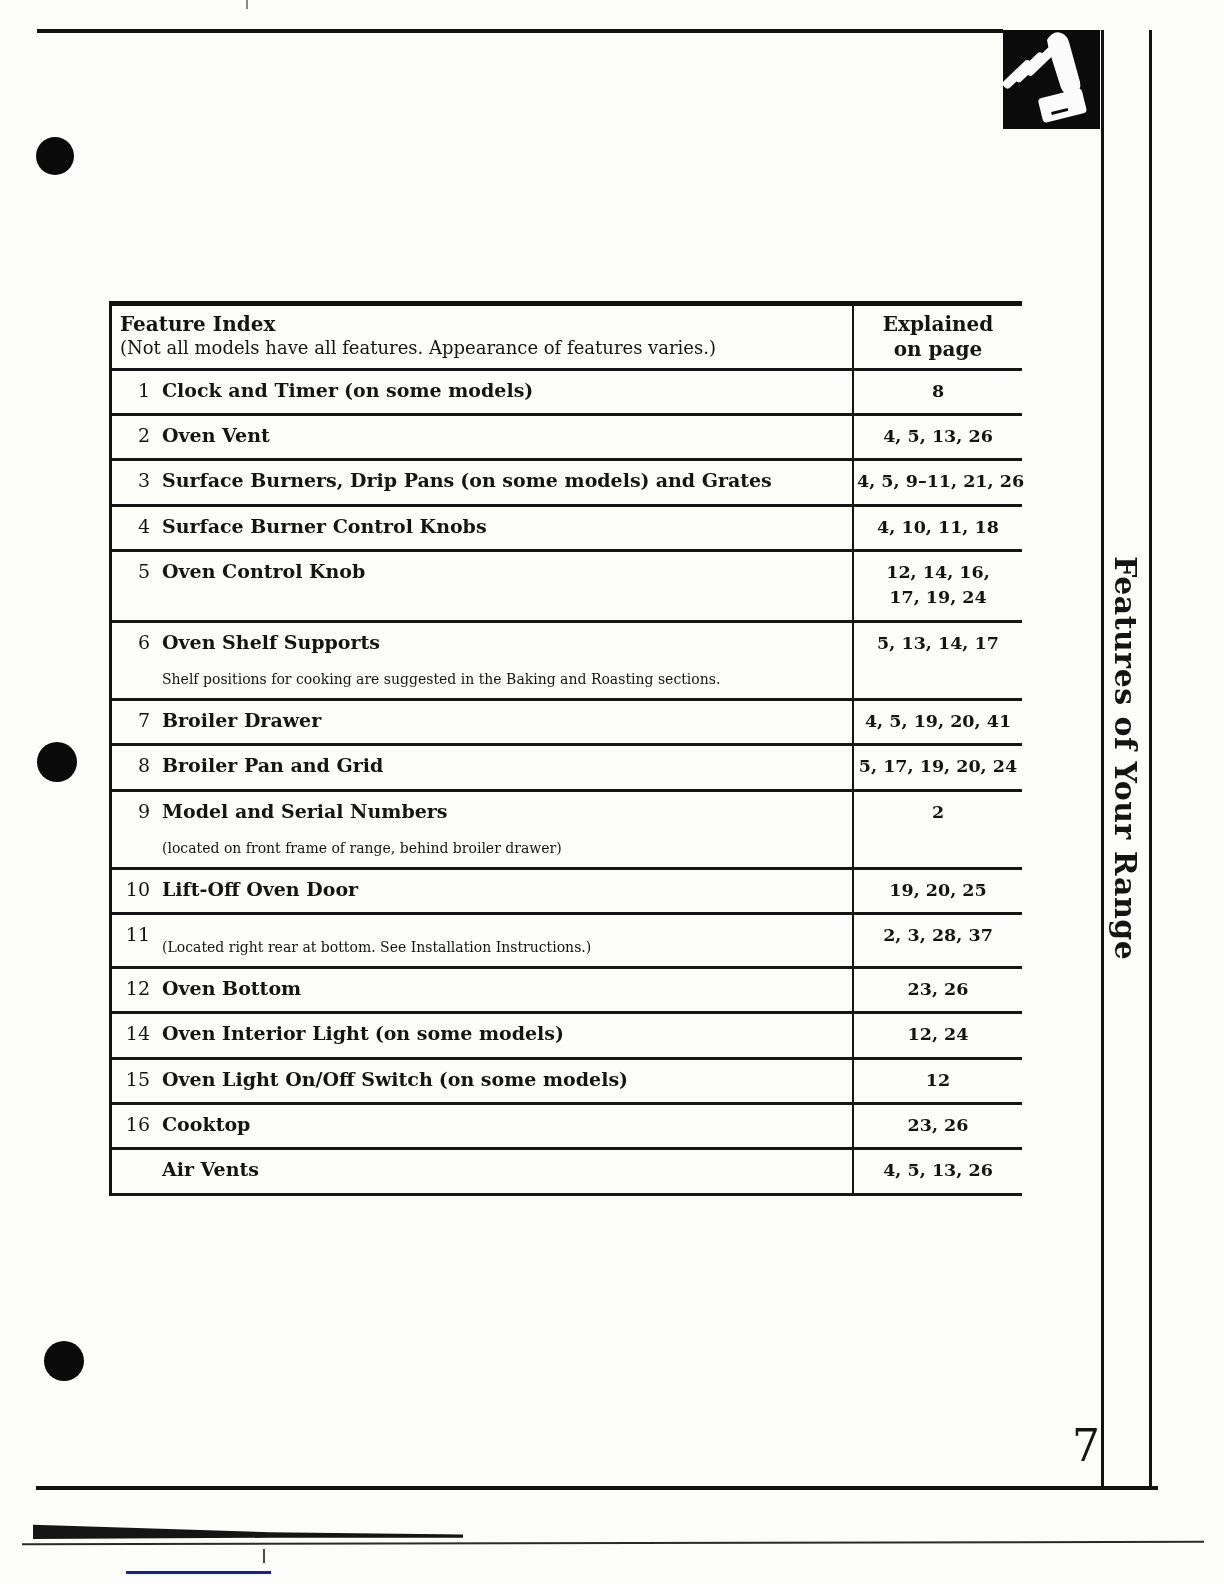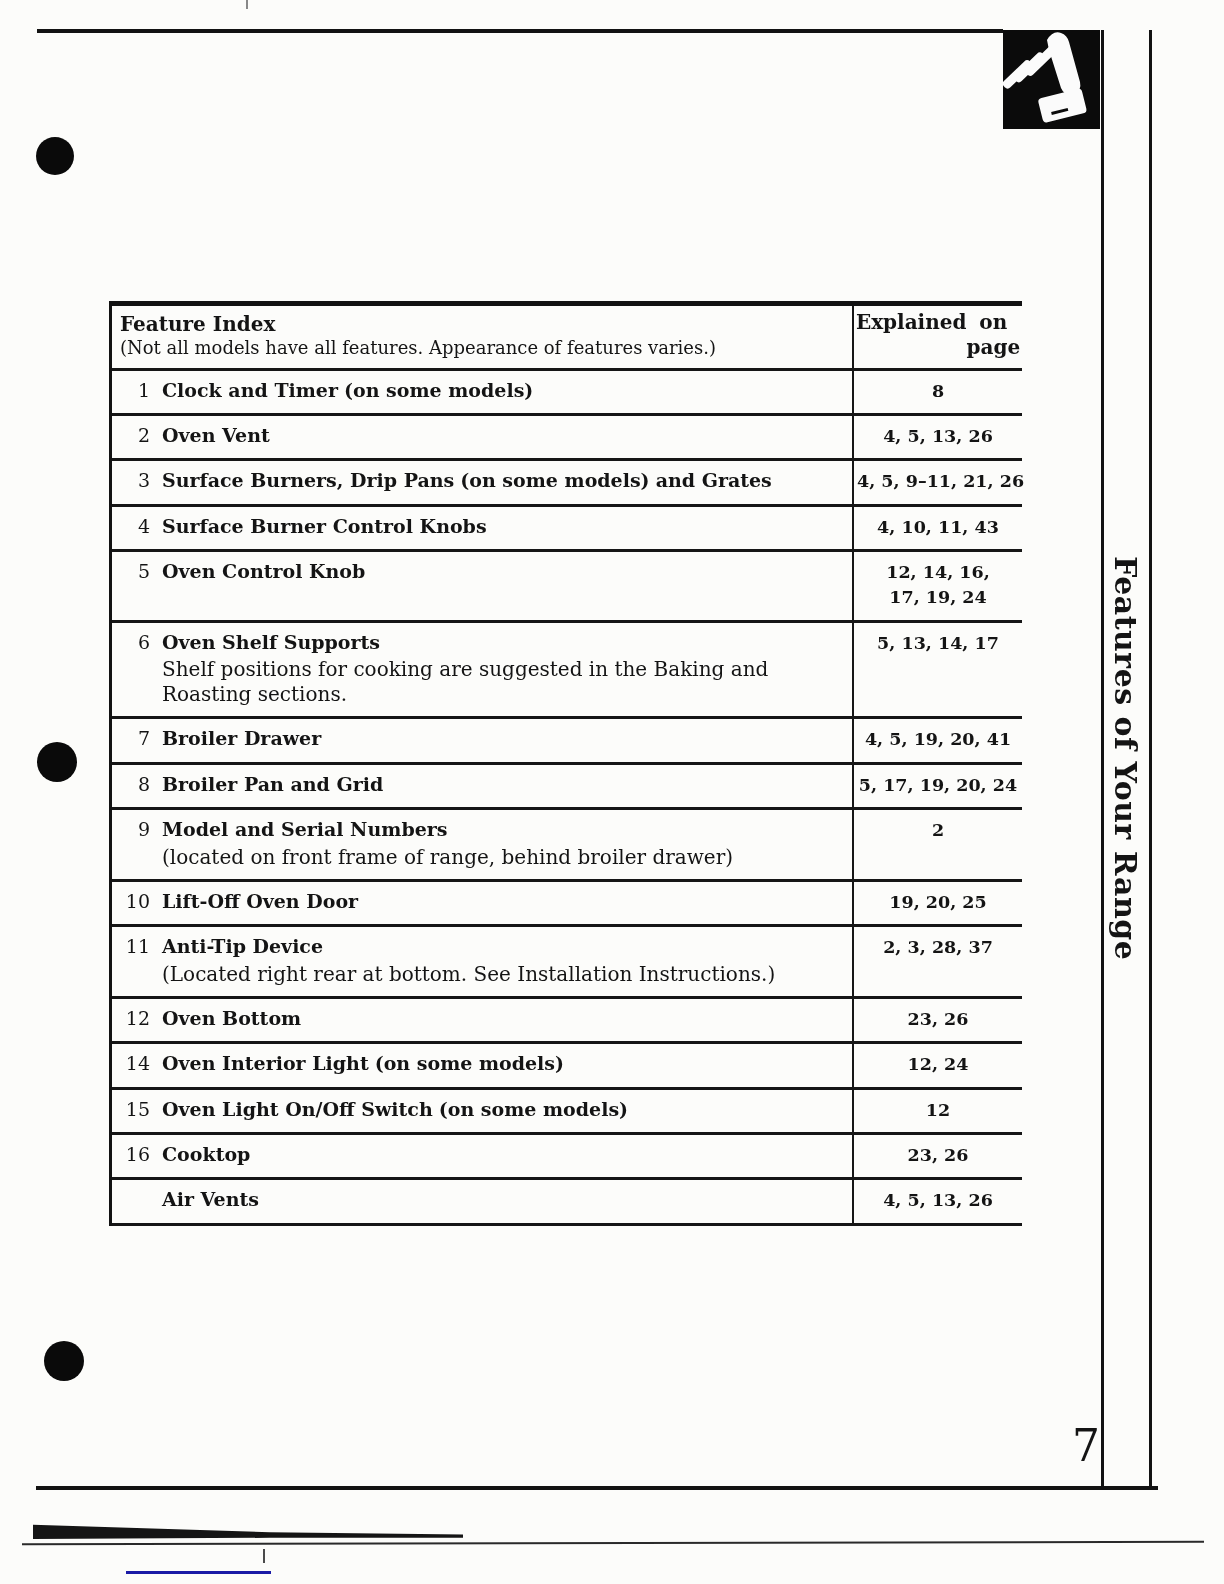--- a/index.html
+++ b/index.html
@@ -45,30 +45,30 @@
     border-top:5px solid #121212;
     border-left:3px solid #121212;
     box-sizing:border-box;
   }
   .t-header{display:flex;border-bottom:3px solid #161616;}
   .th-left{flex:1;padding:6px 6px 8px 8px;}
   .th-title{font-size:20px;font-weight:bold;line-height:1.25;}
   .th-sub{font-size:18px;line-height:1.25;}
   .pages-col{width:170px;flex:none;border-left:2px solid #161616;box-sizing:border-box;
              text-align:center;font-weight:bold;}
-  .th-pages{display:flex;flex-direction:row;justify-content:center;font-size:20px;line-height:1.25;padding:4px 2px;}
+  .th-pages{display:flex;flex-direction:column;justify-content:center;font-size:20px;line-height:1.25;padding:4px 2px;}
   .t-row{display:flex;border-bottom:3px solid #161616;align-items:stretch;}
   .cell-left{flex:1;display:flex;padding:7px 8px 9px 0;}
   .num{width:38px;flex:none;text-align:right;font-size:19px;line-height:1.3;}
   .labwrap{flex:1;padding-left:12px;}
   .main-line{font-size:19px;line-height:1.3;}
   .lbl{font-weight:bold;margin-top:22px;}
   .note{font-weight:bold;}
   .suffix{font-weight:bold;}
-  .sub{font-size:20px;line-height:1.25;margin-top:3px;}
+  .sub{font-size:14px;line-height:1.25;margin-top:17px;}
   .cell-pages{padding:8px 3px 9px;font-size:17.5px;line-height:1.45;white-space:nowrap;}
 </style>
 </head>
 <body>
 
 <div class="page">
 
   <div class="top-rule"></div>
   <div class="side-line-left"></div>
   <div class="side-line-right"></div>
@@ -149,21 +149,21 @@
 
     <div class="t-row">
       <div class="cell-left">
         <div class="num">4</div>
         <div class="labwrap">
           <div class="main-line"><span class="lbl">Surface Burner Control Knobs</span>  </div>
 
         </div>
       </div>
       <div class="pages-col cell-pages">
-            <div>4, 10, 11, 43</div>
+            <div>4, 10, 11, 18</div>
           </div>
     </div>
 
     <div class="t-row">
       <div class="cell-left">
         <div class="num">5</div>
         <div class="labwrap">
           <div class="main-line"><span class="lbl">Oven Control Knob</span>  </div>
 
         </div>
@@ -236,21 +236,20 @@
       </div>
       <div class="pages-col cell-pages">
             <div>19, 20, 25</div>
           </div>
     </div>
 
     <div class="t-row">
       <div class="cell-left">
         <div class="num">11</div>
         <div class="labwrap">
-          <div class="main-line"><span class="lbl">Anti-Tip Device</span>  </div>
           <div class="sub">(Located right rear at bottom. See Installation Instructions.)</div>
         </div>
       </div>
       <div class="pages-col cell-pages">
             <div>2, 3, 28, 37</div>
           </div>
     </div>
 
     <div class="t-row">
       <div class="cell-left">

